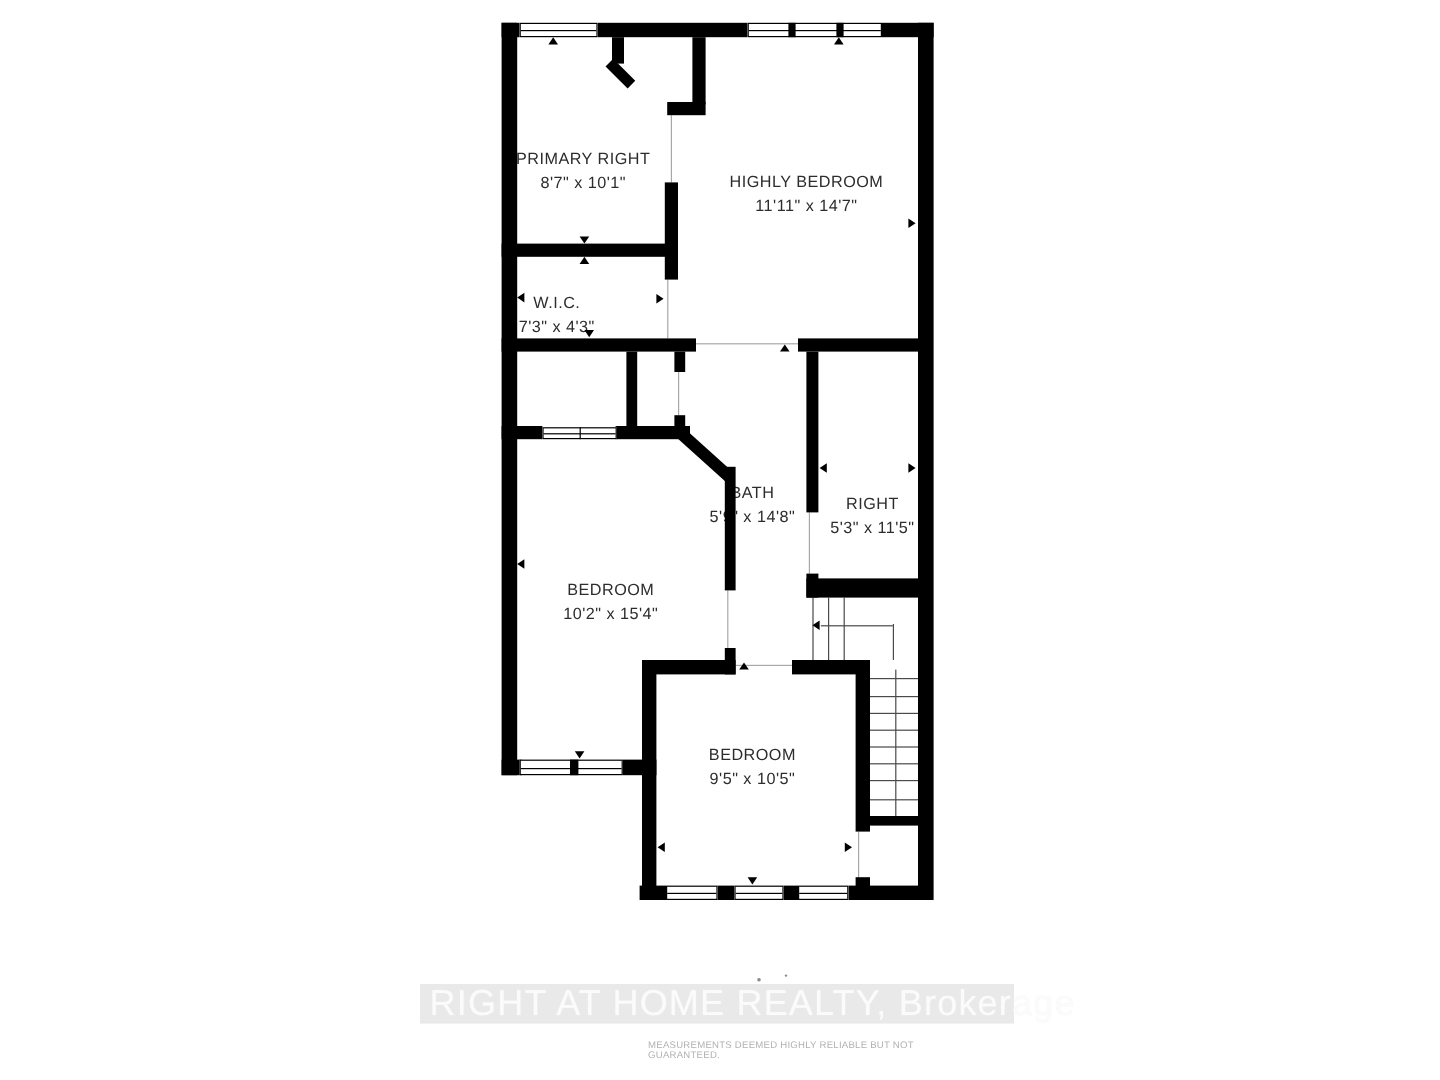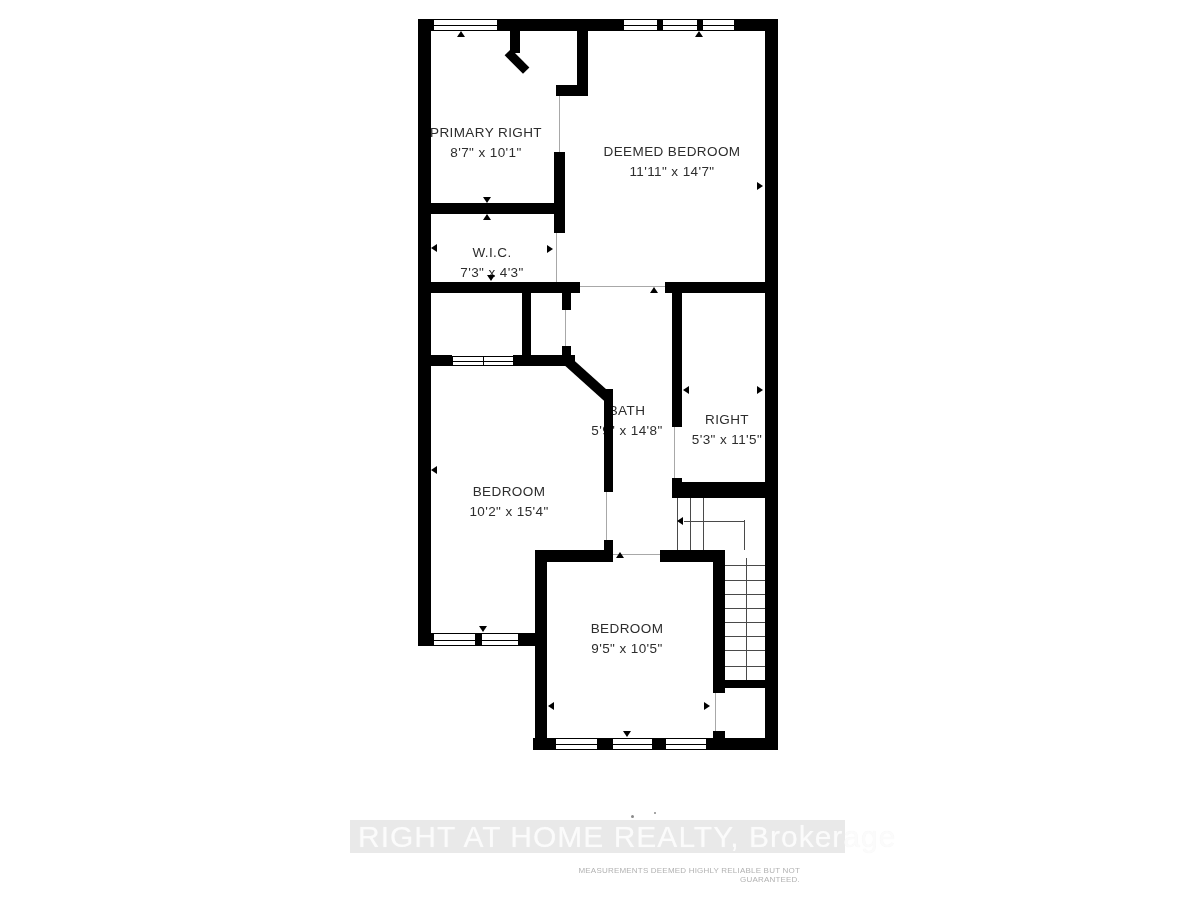--- a/index.html
+++ b/index.html
@@ -24,21 +24,21 @@
   .tk.left{border-top:4px solid transparent;border-bottom:4px solid transparent;border-right:6px solid #000;}
   .tk.right{border-top:4px solid transparent;border-bottom:4px solid transparent;border-left:6px solid #000;}
   
   .room-label{position:absolute;transform:translateX(-50%);text-align:center;z-index:1;
               color:#2d2d2d;font-size:13.5px;letter-spacing:.4px;line-height:1.5;white-space:nowrap;}
   
   .wm-band{position:absolute;left:350px;top:820px;width:495px;height:33px;background:#e9e9e9;z-index:5;}
   .wm-text{font-size:30px;line-height:33px;color:#fbfbfb;letter-spacing:1px;font-weight:500;
            white-space:nowrap;padding-left:8px;
            text-shadow:0 0 1px #f2f2f2;}
-  .disclaimer{position:absolute;left:540px;top:866px;width:260px;text-align:right;z-index:5;
+  .disclaimer{position:absolute;left:540px;top:866px;width:260px;text-align:left;z-index:5;
               font-size:8px;color:#b2b2b2;letter-spacing:.2px;}
   .dot{position:absolute;background:#8a8a8a;border-radius:50%;z-index:5;}
 </style>
 </head>
 <body>
 
 <div id="stage">
 
   <div class="w" style="left:418px;top:19px;width:15px;height:12px"></div>
   <div class="w" style="left:498px;top:19px;width:125px;height:12px"></div>
@@ -155,24 +155,24 @@
   <div class="tk left" style="left:548px;top:702px"></div>
   <div class="tk right" style="left:704px;top:702px"></div>
   <div class="tk up" style="left:650px;top:287px"></div>
   <div class="tk up" style="left:616px;top:552px"></div>
 
   <div class="room-label" style="left:486px;top:123px">
     <div>PRIMARY RIGHT</div>
     <div>8'7" x 10'1"</div>
   </div>
   <div class="room-label" style="left:672px;top:142px">
-    <div>DEEMED BEDROOM</div>
+    <div>HIGHLY BEDROOM</div>
     <div>11'11" x 14'7"</div>
   </div>
-  <div class="room-label" style="left:492px;top:243px">
+  <div class="room-label" style="left:464px;top:243px">
     <div>W.I.C.</div>
     <div>7'3" x 4'3"</div>
   </div>
   <div class="room-label" style="left:627px;top:401px">
     <div>BATH</div>
     <div>5'9" x 14'8"</div>
   </div>
   <div class="room-label" style="left:727px;top:410px">
     <div>RIGHT</div>
     <div>5'3" x 11'5"</div>

